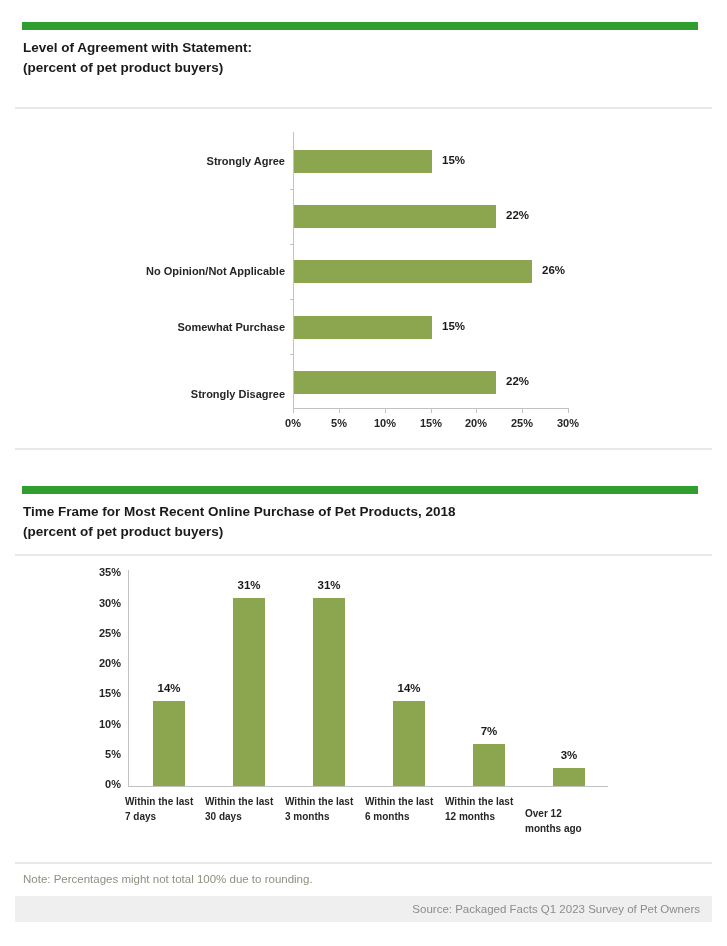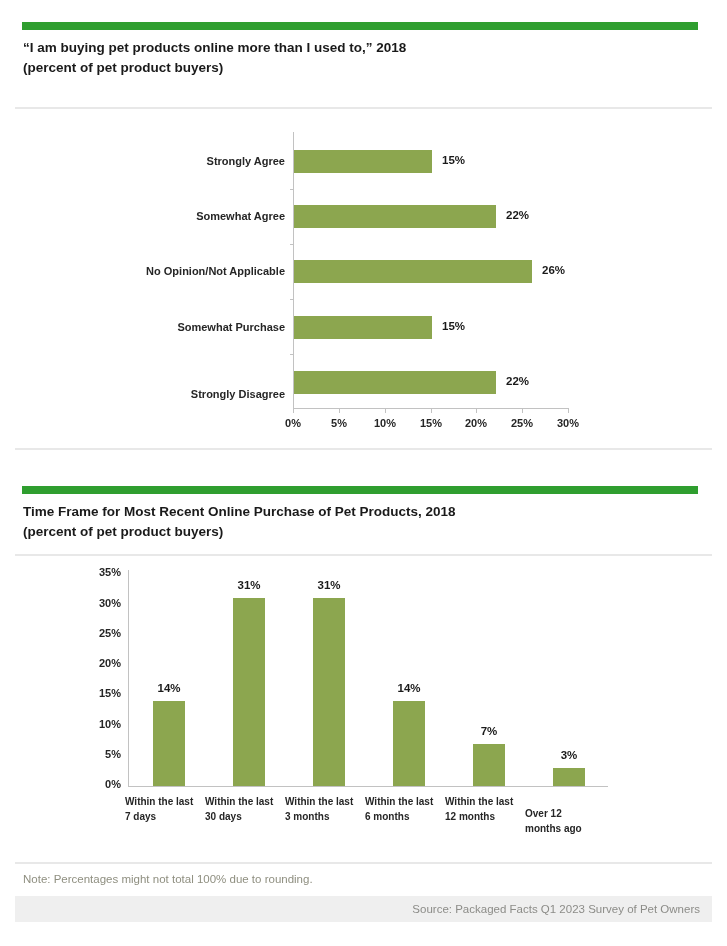--- a/index.html
+++ b/index.html
@@ -23,34 +23,33 @@
   .note-text{position:absolute;left:23px;top:873px;font-size:11.5px;color:#8f8f80;}
   .source-band{position:absolute;left:15px;top:896px;width:697px;height:26px;background:#efefef;}
   .source-text{position:absolute;right:12px;top:0;line-height:26px;font-size:11.5px;color:#8c8c88;}
 </style>
 </head>
 <body>
 
 <div class="accent-bar" style="top:22px;"></div>
 
 <div class="title-block" style="top:38px;">
-  <div>“I am buying pet products online more than I used to,” 2018</div>
+  <div>Level of Agreement with Statement:</div>
   <div>(percent of pet product buyers)</div>
 </div>
 
 <div class="sep" style="top:107px;"></div>
 
 <div class="chart" style="top:130px;height:310px;padding-left:20px;">
   <div class="axis-line" style="left:293px;top:2px;width:1px;height:277px;"></div>
   <div class="axis-line" style="left:293px;top:278px;width:276px;height:1px;"></div>
 <div class="cat-label hbar-label" style="left: 0px; top: 25px;">Strongly Agree</div>
     <div class="bar" style="left: 294px; top: 20px; width: 138px; height: 23px;"></div>
     <div class="val-label" style="left: 442px; top: 24px;">15%</div>
     <div class="tick" style="left: 290px; top: 58.6px; width: 3px; height: 1px;"></div>
-    <div class="cat-label hbar-label" style="left: 0px; top: 80.2px;">Somewhat Agree</div>
     <div class="bar" style="left: 294px; top: 75.2px; width: 202px; height: 23px;"></div>
     <div class="val-label" style="left: 506px; top: 79.2px;">22%</div>
     <div class="tick" style="left: 290px; top: 113.8px; width: 3px; height: 1px;"></div>
     <div class="cat-label hbar-label" style="left: 0px; top: 135.4px;">No Opinion/Not Applicable</div>
     <div class="bar" style="left: 294px; top: 130.4px; width: 238px; height: 23px;"></div>
     <div class="val-label" style="left: 542px; top: 134.4px;">26%</div>
     <div class="tick" style="left: 290px; top: 169px; width: 3px; height: 1px;"></div>
     <div class="cat-label hbar-label" style="left: 0px; top: 190.6px;">Somewhat Purchase</div>
     <div class="bar" style="left: 294px; top: 185.6px; width: 138px; height: 23px;"></div>
     <div class="val-label" style="left: 442px; top: 189.6px;">15%</div>

